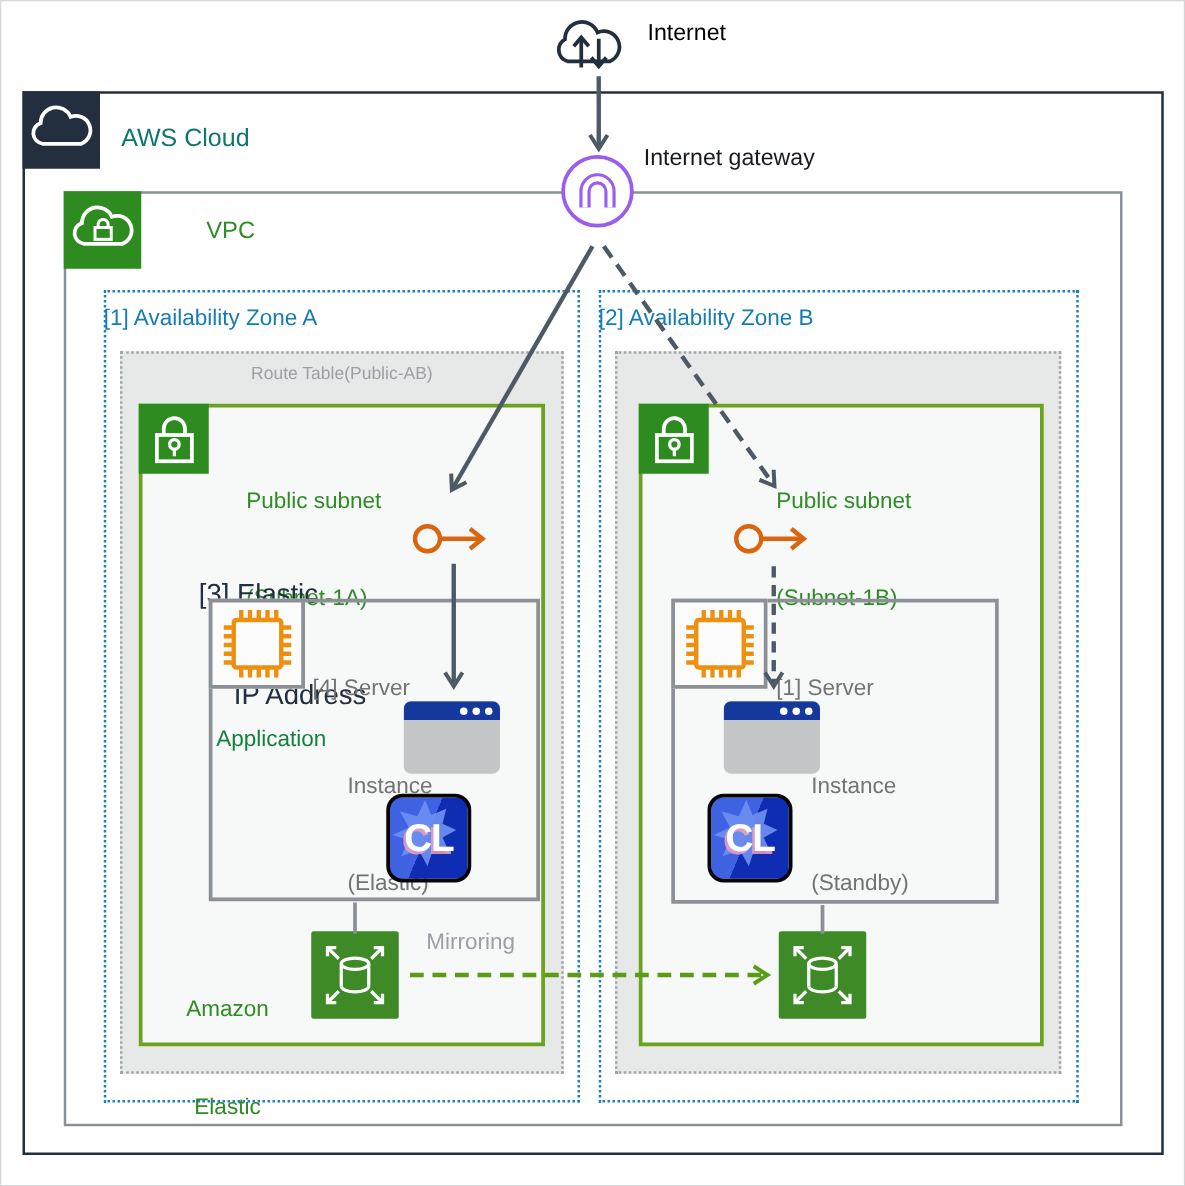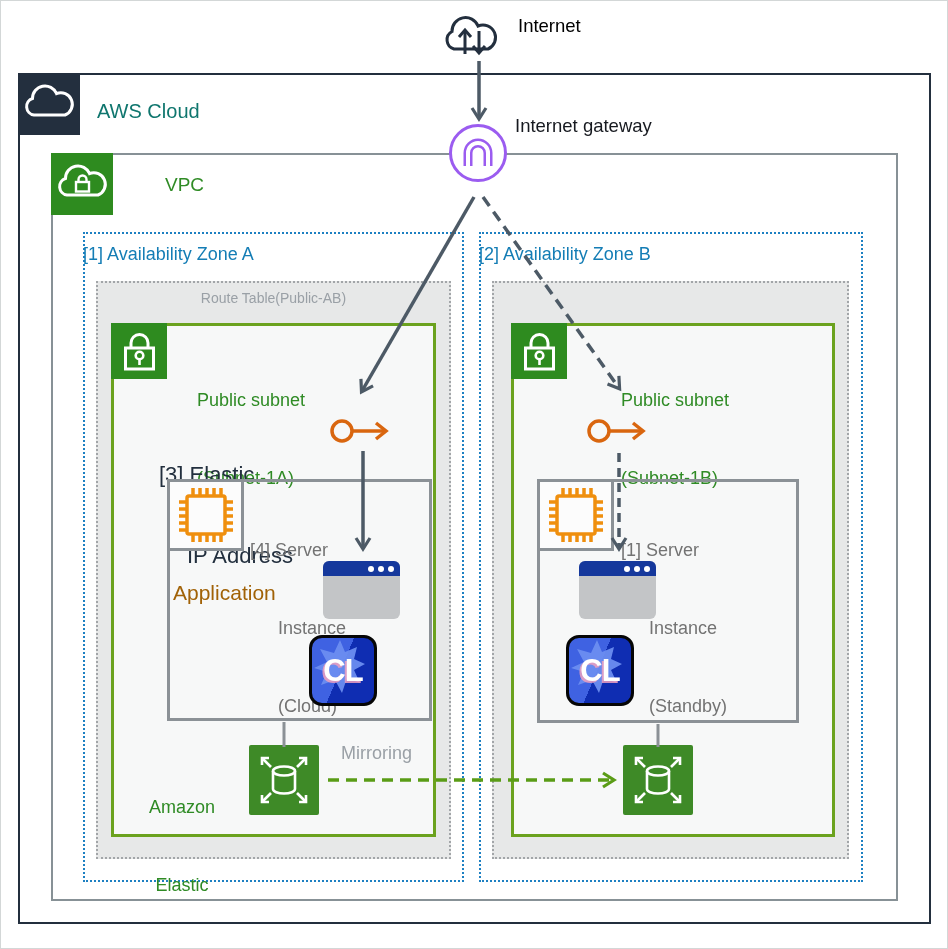--- a/index.html
+++ b/index.html
@@ -61,21 +61,21 @@
   .server{ border:3px solid #8b9196; background:transparent; }
   .server-a{ left:166px; top:478px; width:265px; height:242px; }
   .server-b{ left:536px; top:478px; width:262px; height:244px; }
   .chip-box{ width:77px; height:72px; background:#fcfcfc; border:3px solid #8b9196; }
   .chip-a{ left:166px; top:478px; }
   .chip-b{ left:536px; top:478px; }
   .server-label{ font-size:18px; color:#737373; line-height:26px; }
   .server-a-label{ left:249px; top:484px; }
   .server-b-label{ left:620px; top:484px; }
   .server-label .indent{ padding-left:28px; }
-  .app-label{ left:172px; top:580px; font-size:21px; color:#a16207; }
+  .app-label{ left:172px; top:580px; font-size:18px; color:#15803d; }
 
   
   .browser{ position:absolute; width:77px; height:58px; border-radius:6px; background:#c3c5c7; overflow:hidden; }
   .browser .bar{ height:15px; background:#15389c; display:flex; justify-content:flex-end; align-items:center; gap:4px; padding-right:6px; box-sizing:border-box;}
   .browser .dot{ width:6px; height:6px; border-radius:50%; background:#fff; }
   .browser-a{ left:322px; top:560px; }
   .browser-b{ left:578px; top:560px; }
 
   
   .cl{ position:absolute; width:62px; height:65px; border:3.5px solid #060606; border-radius:13px;
@@ -242,21 +242,21 @@
           <line x1="55" y1="27" x2="63" y2="27"></line>
           <line x1="55" y1="34" x2="63" y2="34"></line>
           <line x1="55" y1="41" x2="63" y2="41"></line>
           <line x1="55" y1="48" x2="63" y2="48"></line>
       </g>
     </svg>
   </div>
   <div class="lbl server-label server-a-label">
     <div>[4] Server</div>
     <div class="indent">Instance</div>
-    <div class="indent">(Cloud)</div>
+    <div class="indent">(Elastic)</div>
   </div>
   <div class="lbl app-label">Application</div>
   <div class="browser browser-a">
     <div class="bar">
       <div class="dot"></div>
       <div class="dot"></div>
       <div class="dot"></div>
     </div>
   </div>
   <div class="cl cl-a">

